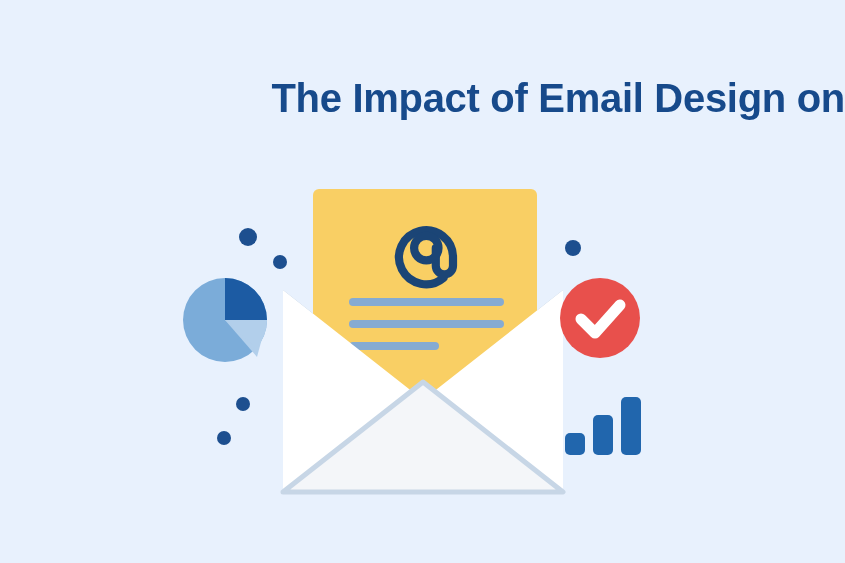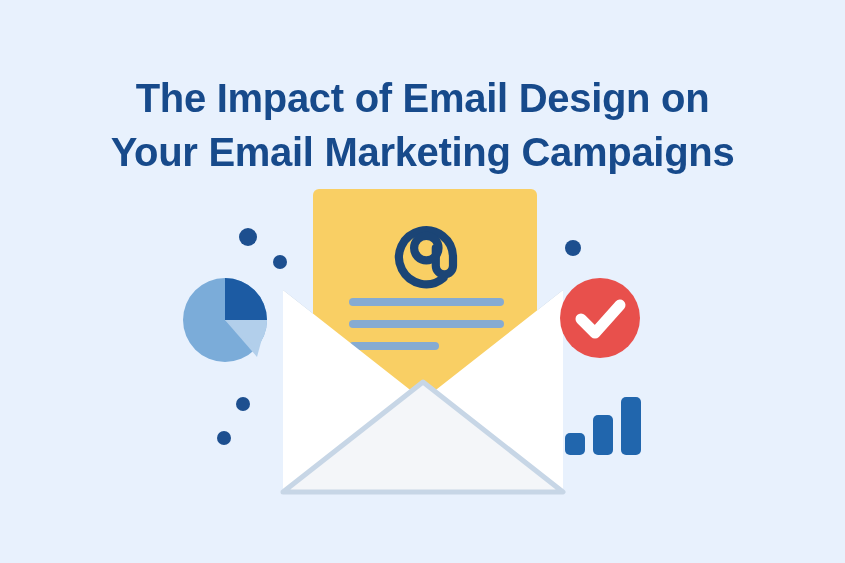--- a/index.html
+++ b/index.html
@@ -19,21 +19,21 @@
     width: 845px;
     height: 563px;
     background: #e8f1fd;
     overflow: hidden;
   }
   #heading {
     position: absolute;
     top: 44px;
     left: 0;
     width: 845px;
-    text-align: center;
+    text-align: right;
     color: #174a8b;
     font-family: "Liberation Sans", sans-serif;
     font-weight: bold;
     font-size: 40px;
     line-height: 54px;
     letter-spacing: -0.3px;
   }
   #heading .line {
     display: block;
     white-space: nowrap;
@@ -51,21 +51,20 @@
     height: 563px;
   }
 </style>
 </head>
 <body style="background: rgb(232, 241, 253);">
 
 <div id="banner" style="background: rgb(232, 241, 253);">
 
   <h1 id="heading" style="color: rgb(23, 74, 139);">
     <span class="line">The Impact of Email Design on</span>
-    <span class="line">Your Email Marketing Campaigns</span>
   </h1>
 
   <div id="illustration">
     <svg viewBox="0 0 845 563" xmlns="http://www.w3.org/2000/svg">
 
       <g>
 
         <circle cx="225" cy="320" r="42" fill="#7bacd9"></circle>
 
         <path d="M225,320 L267,320 L257,357 Z" fill="#b2cfeb"></path>

